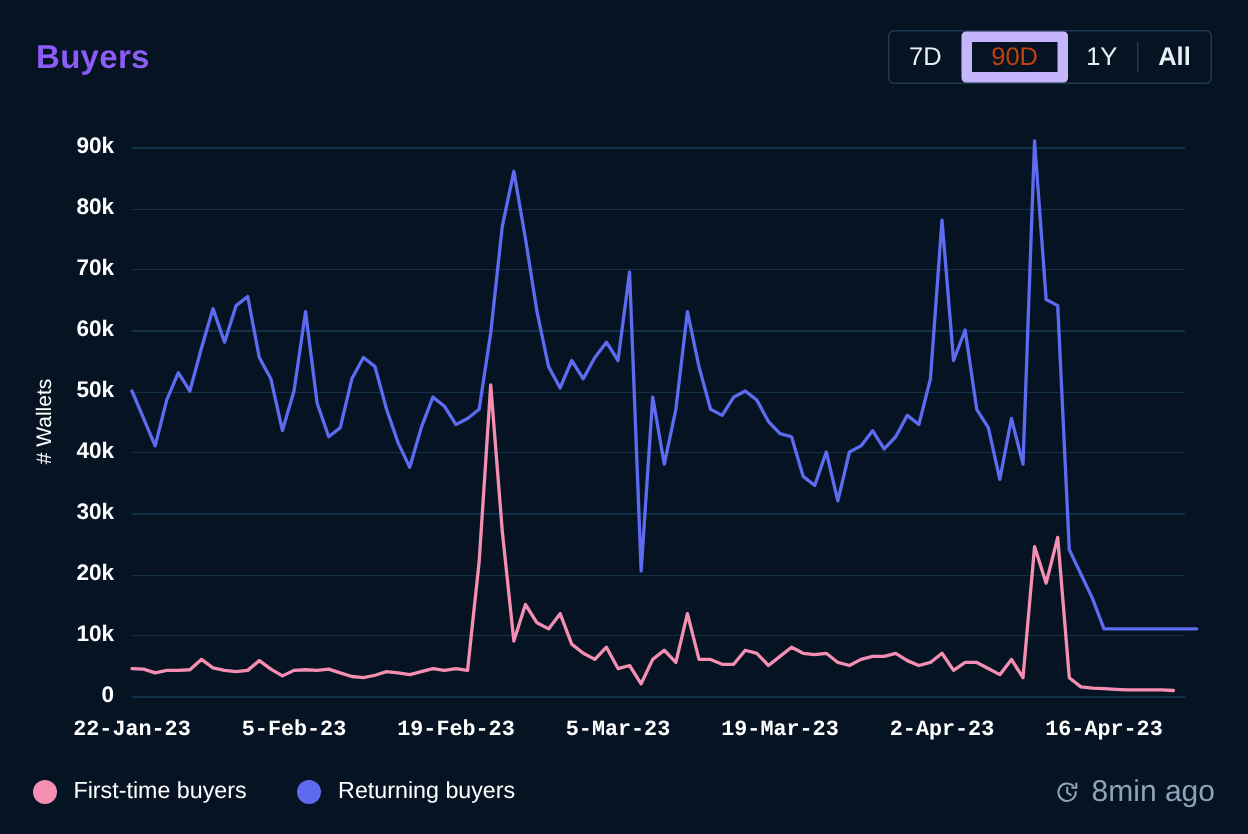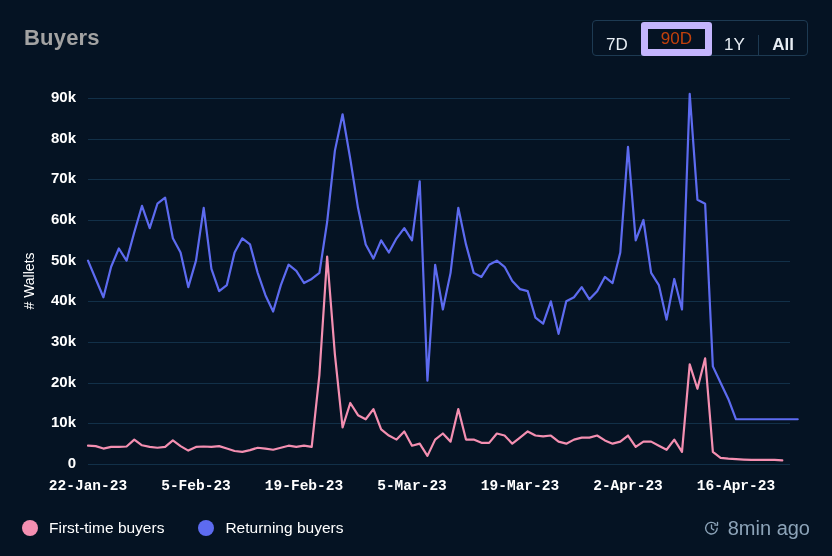--- a/index.html
+++ b/index.html
@@ -33,25 +33,25 @@
     display: flex;
     align-items: center;
     justify-content: space-between;
     padding: 0 24px;
     box-sizing: border-box;
   }
   .title {
     font-size: 22px;
     font-weight: bold;
     letter-spacing: 0.2px;
-    color: #a3a3a3;
+    color: #8b5cf6;
   }
   .range-group {
     display: flex;
-    align-items: flex-end;
+    align-items: center;
     border: 1px solid #1d3a52;
     border-radius: 4px;
     overflow: visible;
     height: 34px;
     background: transparent;
   }
   .range-btn {
     position: relative;
     min-width: 48px;
     padding: 0 13px;

